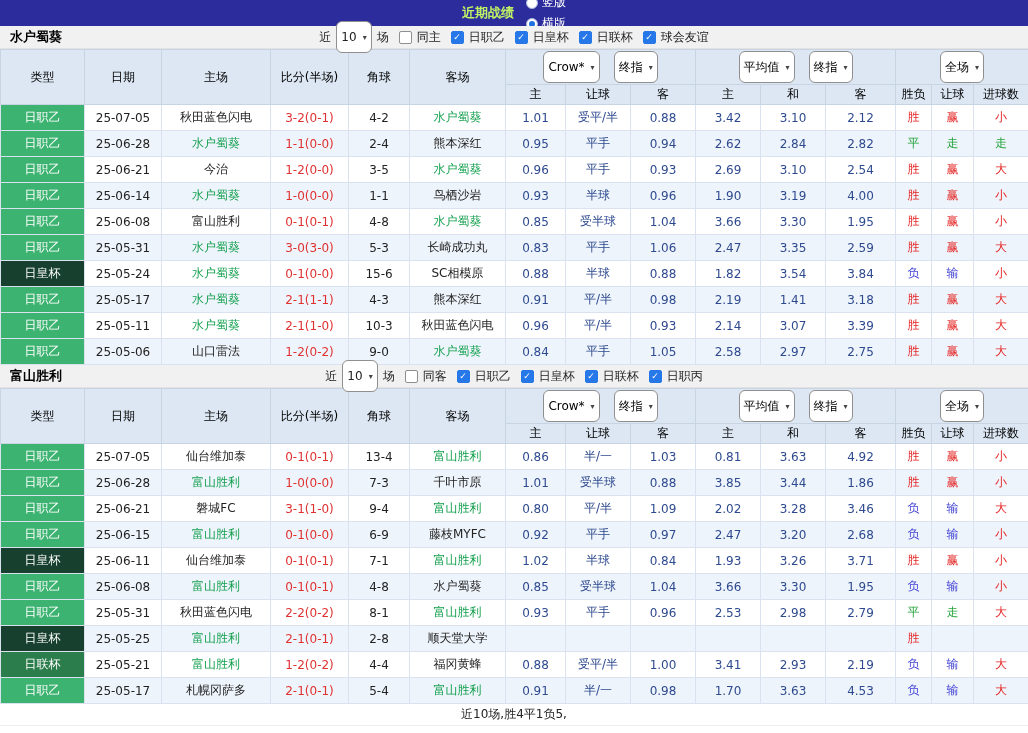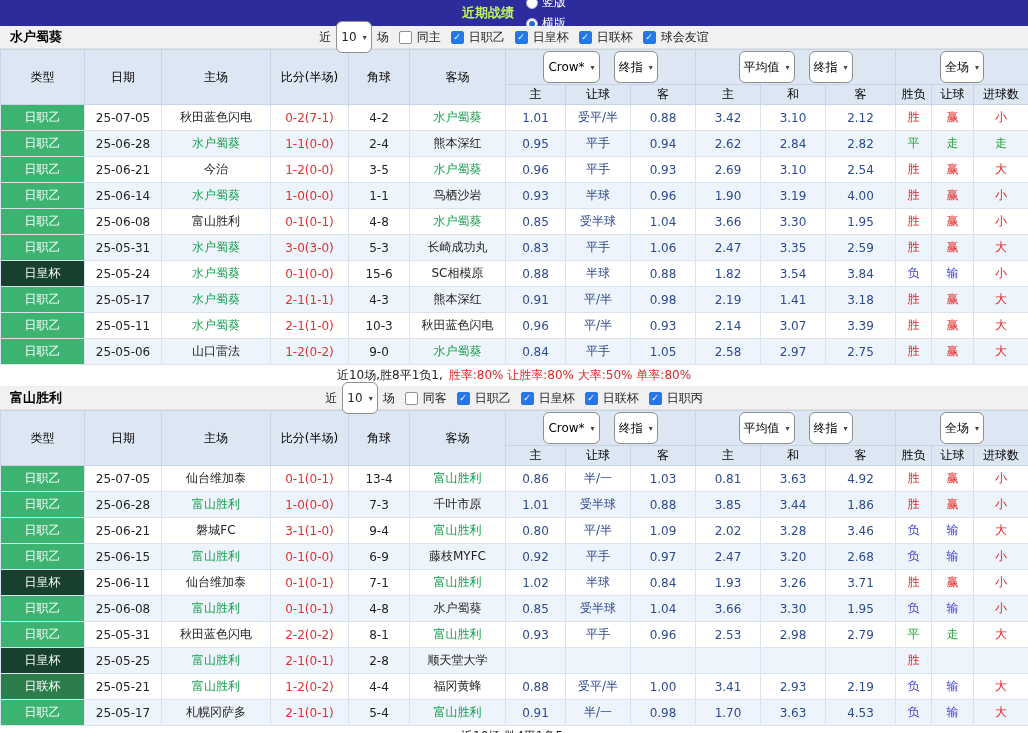--- a/index.html
+++ b/index.html
@@ -187,21 +187,21 @@
           <th>胜负</th>
           <th>让球</th>
           <th>进球数</th>
         </tr>
       </thead>
       <tbody>
           <tr>
             <td class="type t-l2">日职乙</td>
             <td class="date">25-07-05</td>
             <td class="team">秋田蓝色闪电</td>
-            <td class="score">0-2(7-1)</td>
+            <td class="score">3-2(0-1)</td>
             <td class="corner">4-2</td>
             <td class="team focus">水户蜀葵</td>
             <td class="odds">1.01</td>
             <td class="odds">受平/半</td>
             <td class="odds">0.88</td>
             <td class="odds">3.42</td>
             <td class="odds">3.10</td>
             <td class="odds">2.12</td>
             <td class="res rr">胜</td>
             <td class="res rr">赢</td>
@@ -355,24 +355,20 @@
             <td class="odds">1.05</td>
             <td class="odds">2.58</td>
             <td class="odds">2.97</td>
             <td class="odds">2.75</td>
             <td class="res rr">胜</td>
             <td class="res rr">赢</td>
             <td class="res rr">大</td>
           </tr>
         </tbody>
     </table>
-    <div class="summary">
-      <span>近10场,胜8平1负1,</span>
-      <span class="stats">胜率:80% 让胜率:80% 大率:50% 单率:80%</span>
-    </div>
   </div>
 
   <div>
     <div class="sec-header">
       <span class="team-name">富山胜利</span>
       <span class="filters">
           <span class="flt-lbl">近</span>
           <span class="dd">
             <span>10</span>
             <span class="arr">▾</span>

